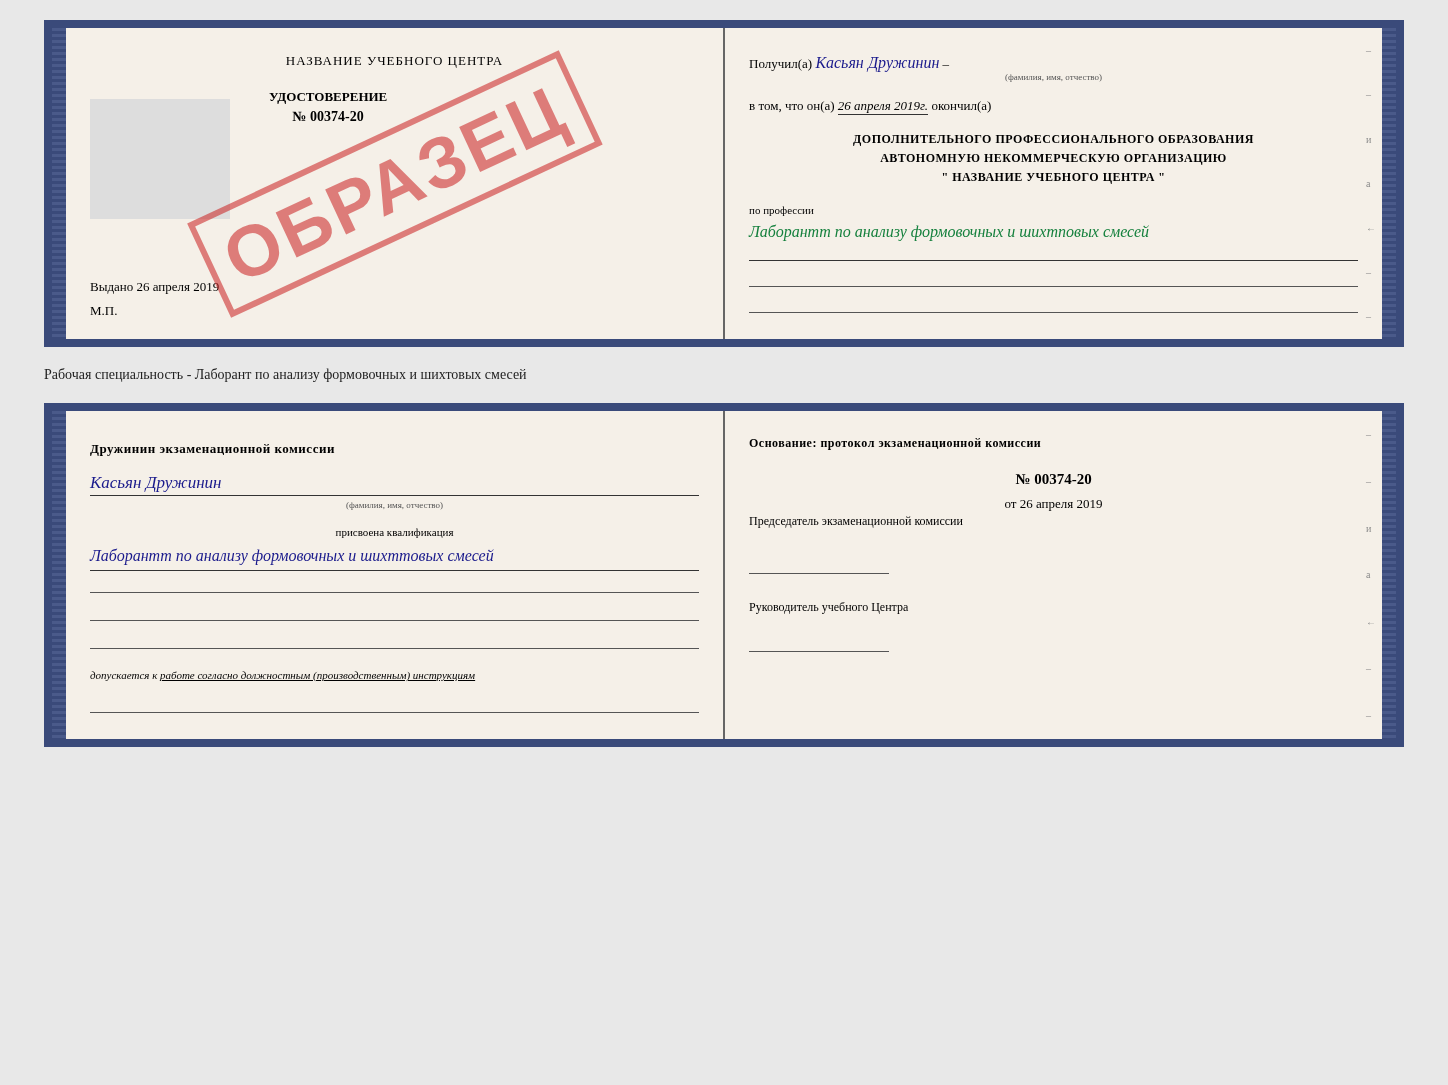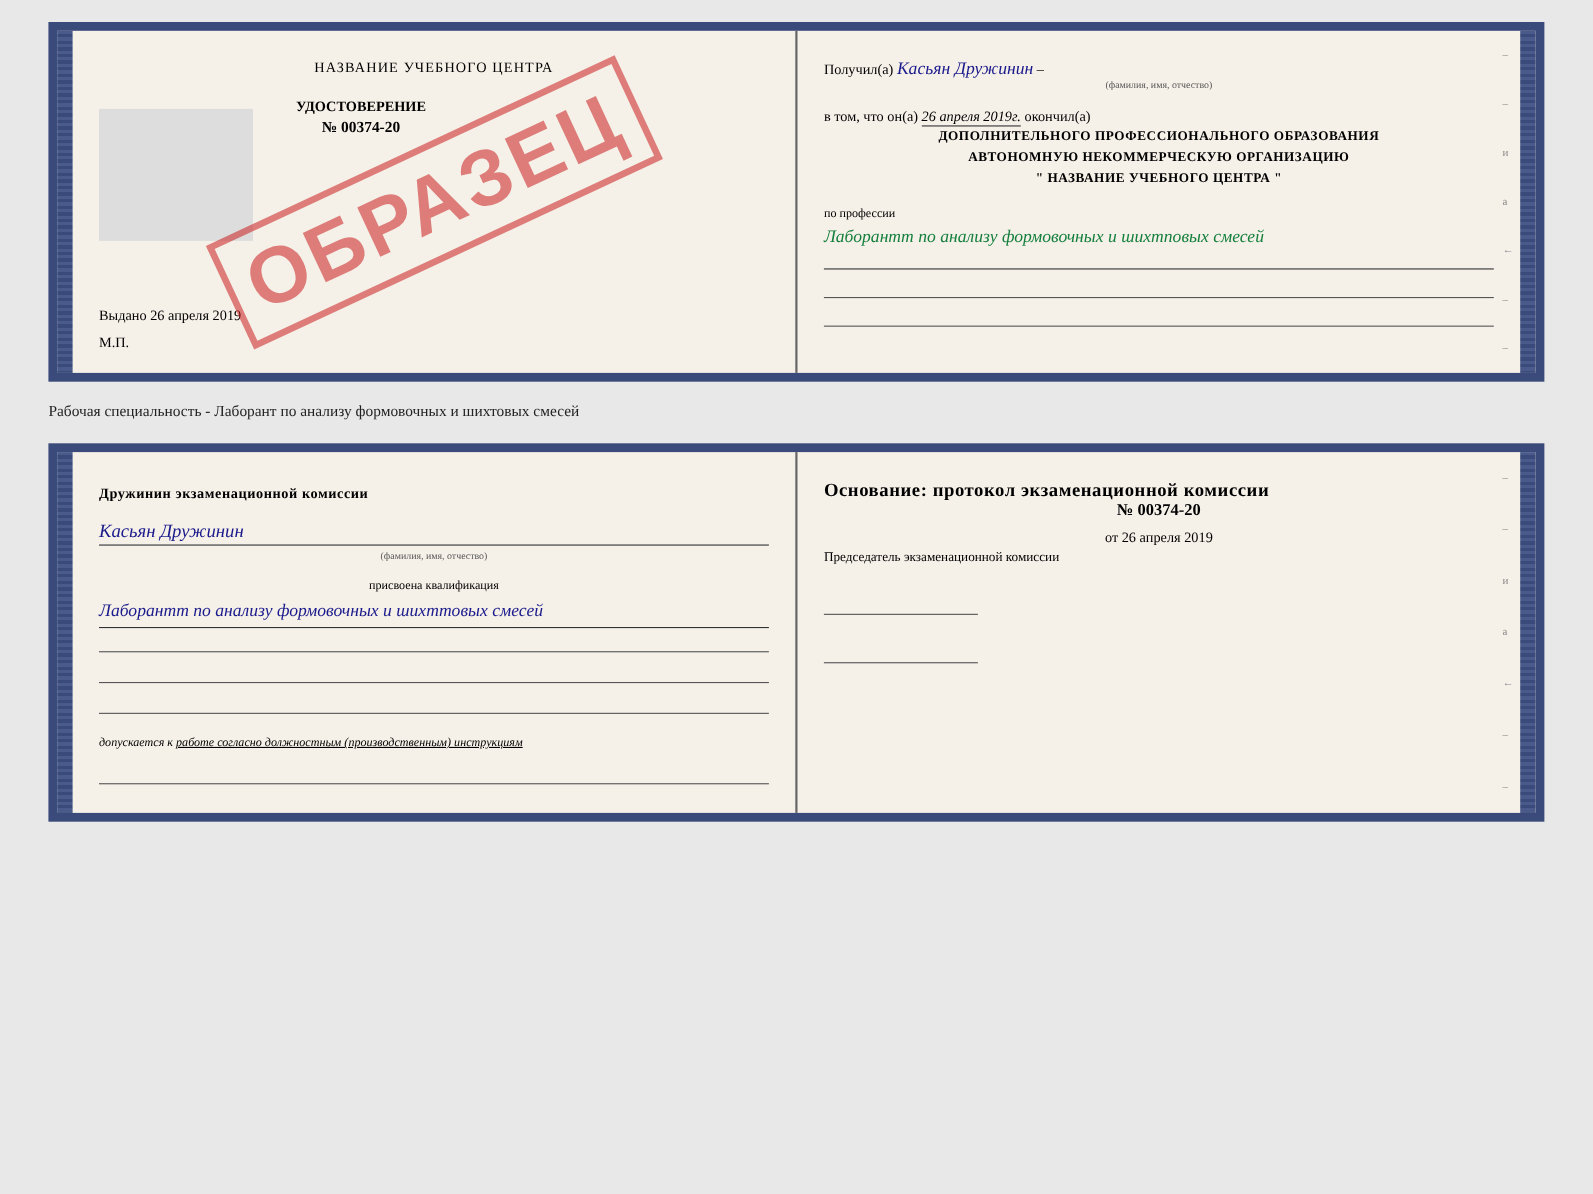--- a/index.html
+++ b/index.html
@@ -111,20 +111,21 @@
 
     .small-label {
       font-size: 9px;
       color: #555;
       display: block;
       text-align: center;
     }
 
     .date-line {
       font-size: 13px;
+      margin-bottom: 16px;
     }
 
     .date-value {
       font-style: italic;
       border-bottom: 1px solid #333;
       padding-bottom: 1px;
     }
 
     .org-block {
       font-size: 12px;
@@ -237,24 +238,25 @@
     }
 
     .допускается-text {
       font-size: 11px;
       font-style: italic;
       margin-top: 6px;
     }
 
     
     .basis-title {
-      font-size: 17px;
+      font-size: 12px;
       font-weight: bold;
       letter-spacing: 0.5px;
       text-align: justify;
+      margin-bottom: 20px;
       margin-top: 5px;
     }
 
     .protocol-number {
       font-size: 15px;
       font-weight: bold;
       text-align: center;
       margin-bottom: 8px;
     }
 
@@ -397,20 +399,21 @@
 
     <div class="protocol-number">№ 00374-20</div>
     <div class="protocol-date">
       <span>от</span>
       <span>26 апреля 2019</span>
     </div>
 
     <div class="chairman-label">Председатель экзаменационной комиссии</div>
     <div class="sig-short"></div>
 
+    <div class="head-label">Руководитель учебного Центра</div>
     <div class="sig-short"></div>
 
     <div class="right-margin-marks">
       <span>–</span>
         <span>–</span>
         <span>и</span>
         <span>а</span>
         <span>←</span>
         <span>–</span>
         <span>–</span>

